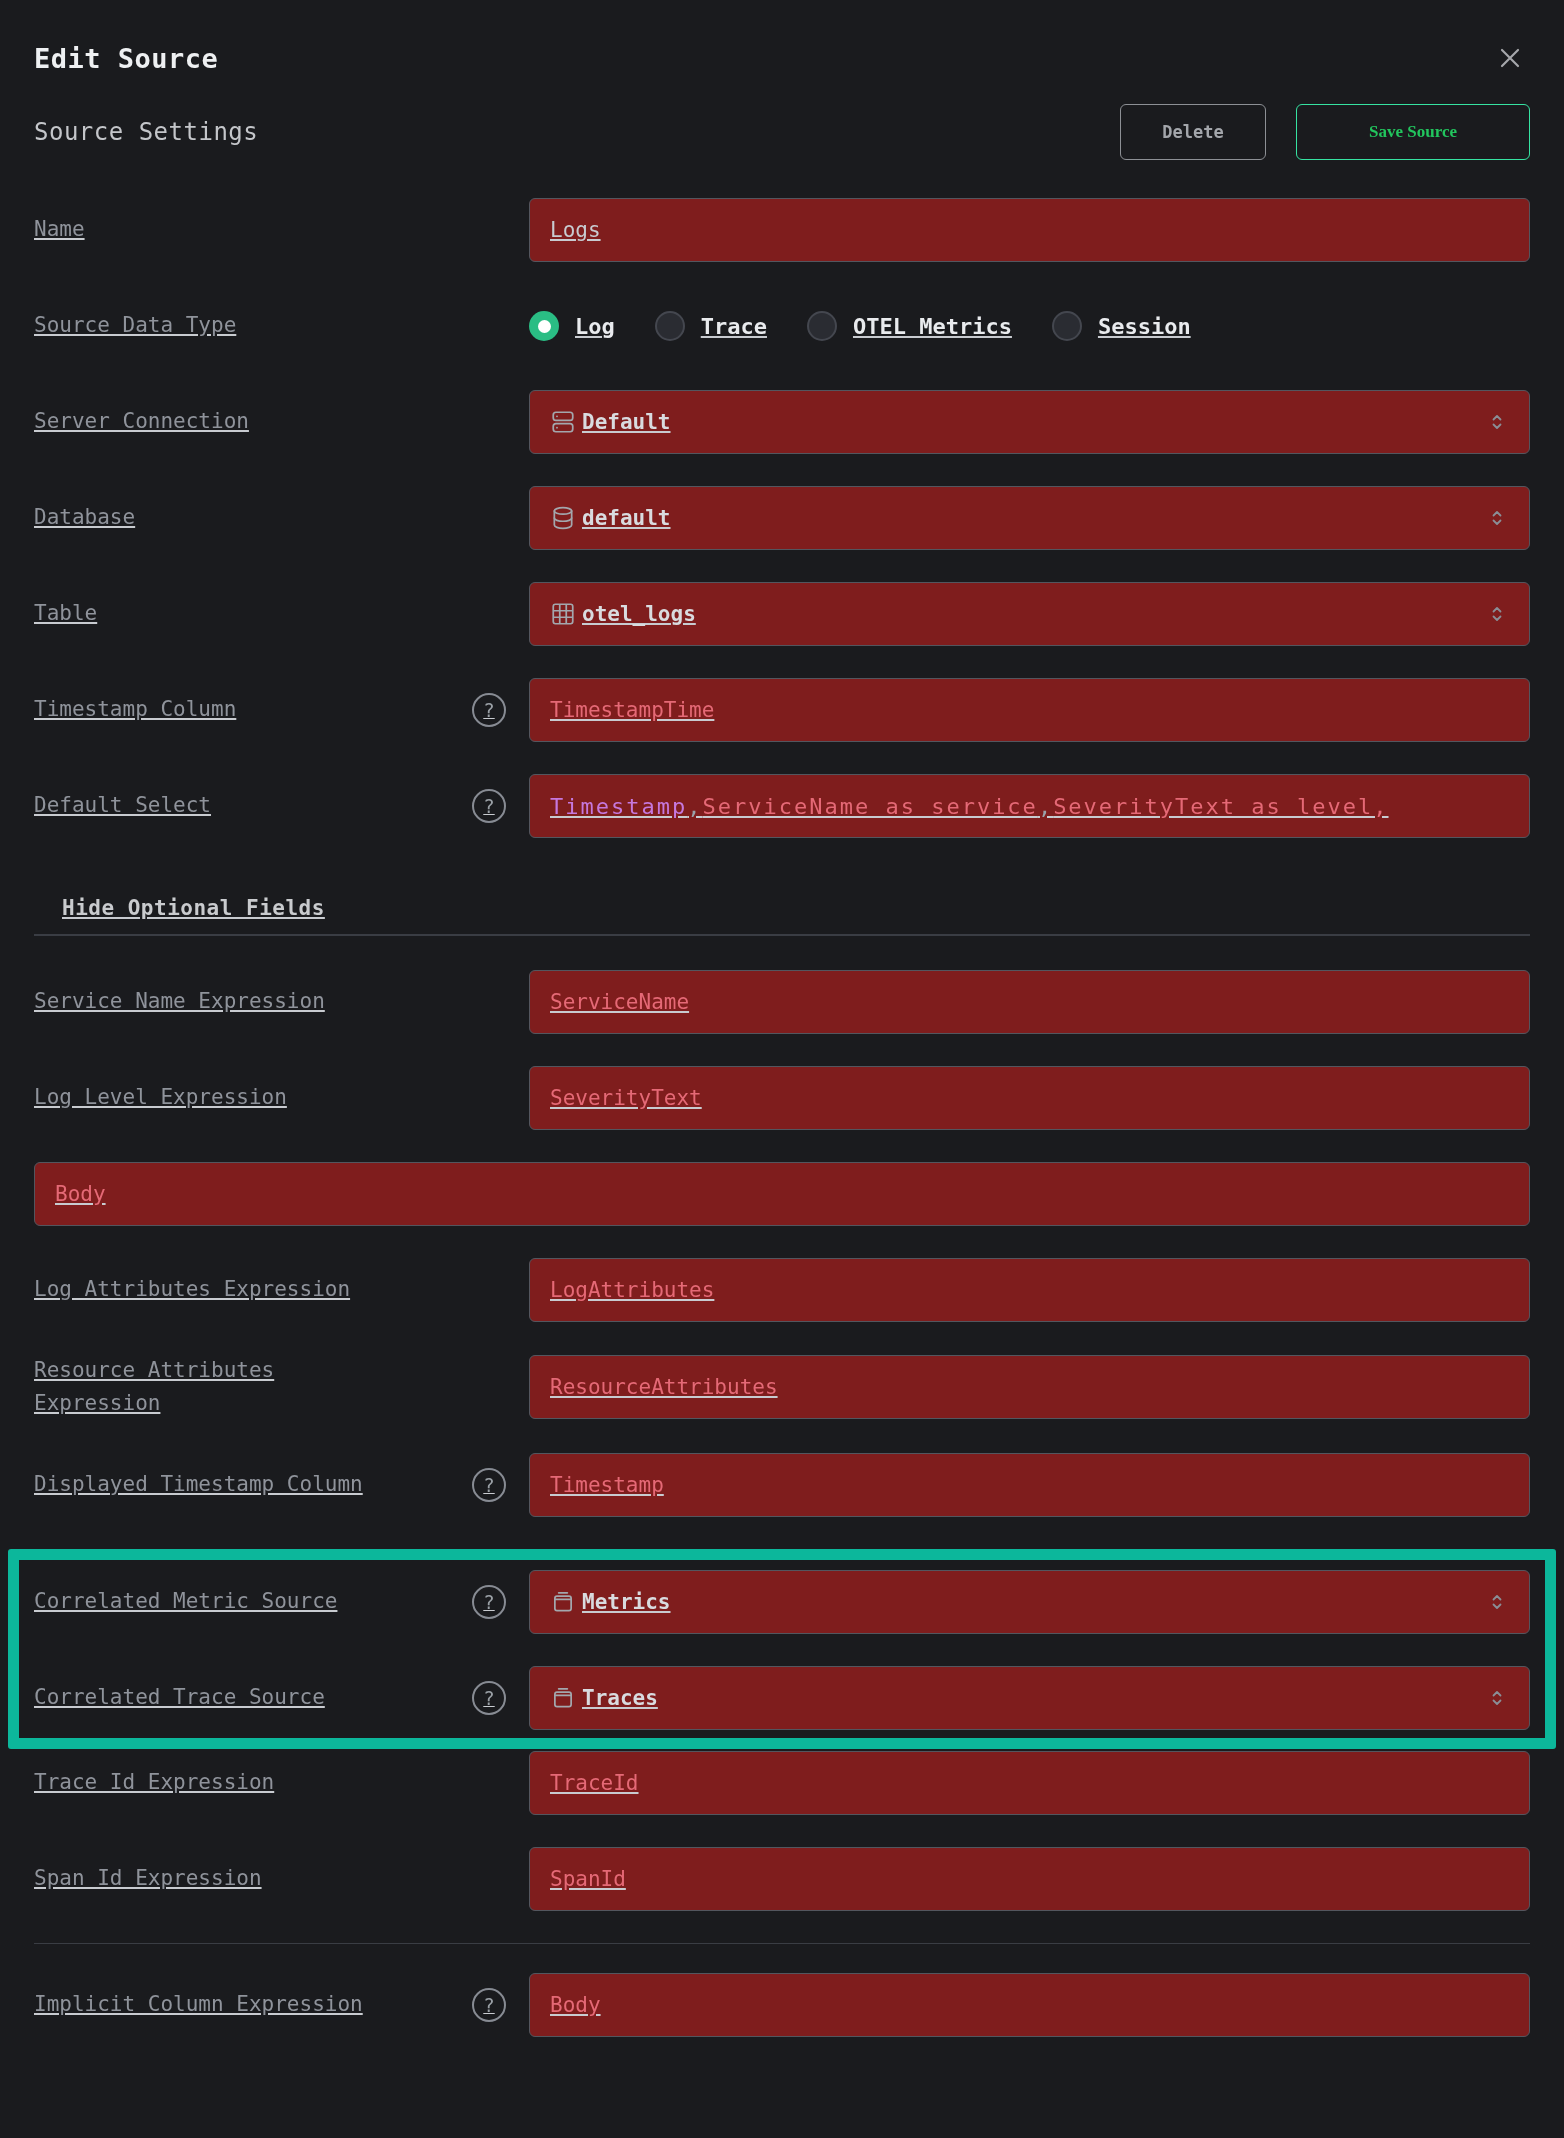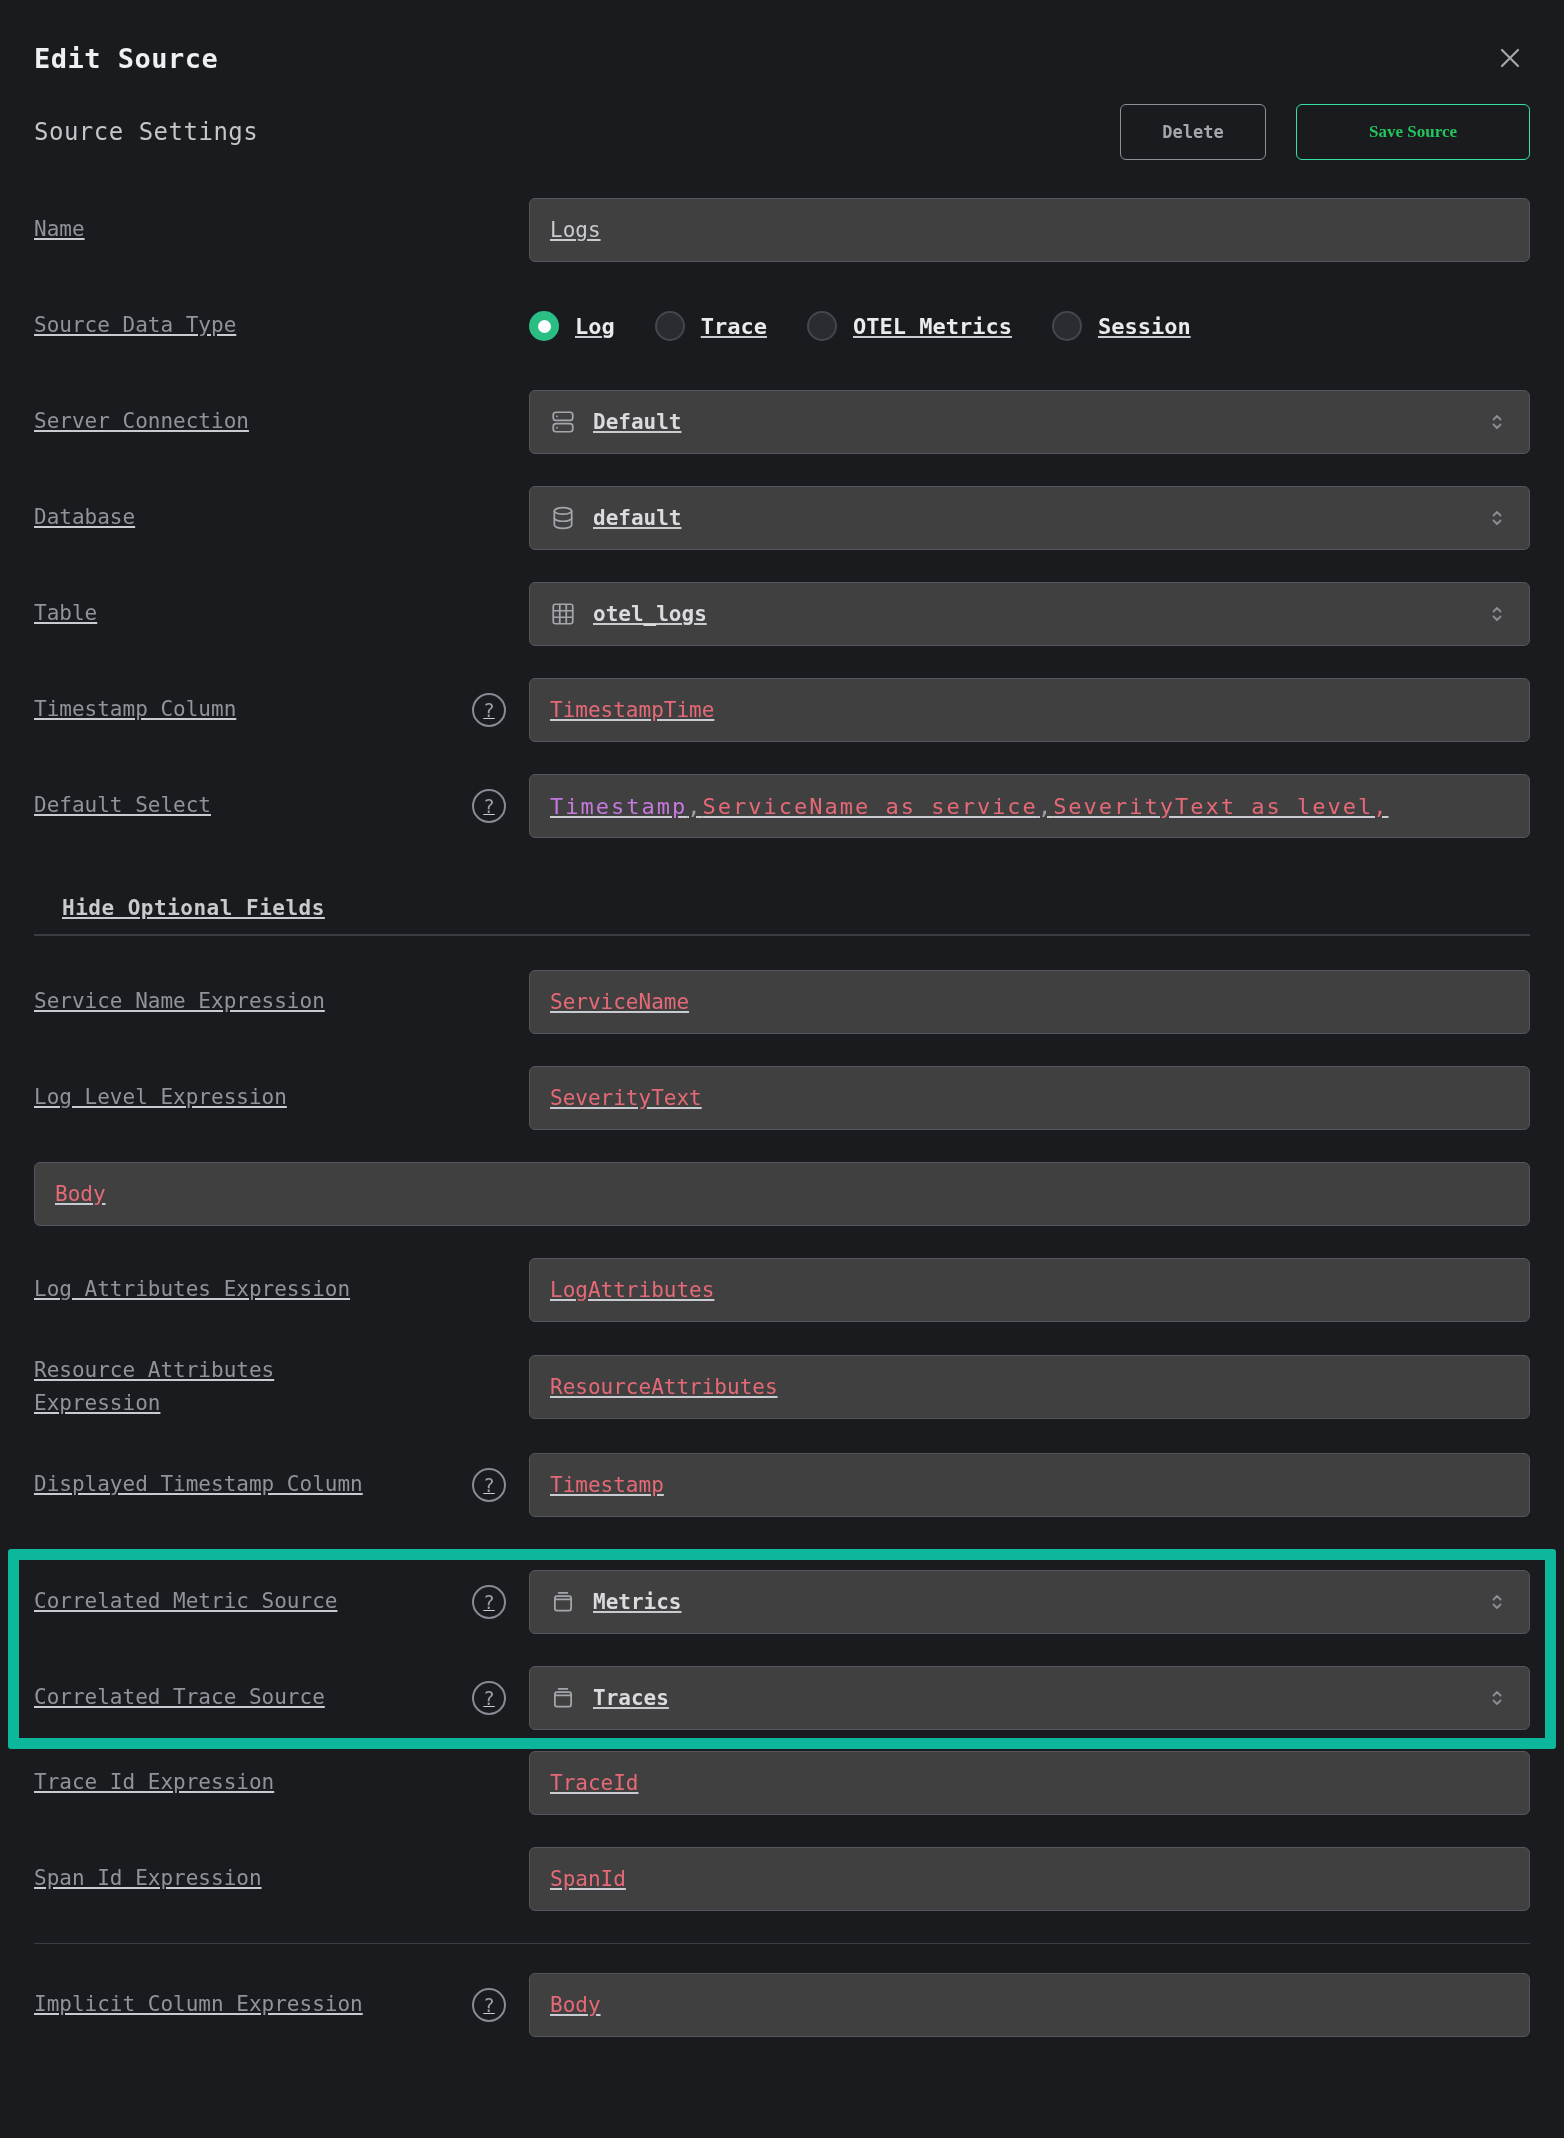--- a/index.html
+++ b/index.html
@@ -19,24 +19,24 @@
   .btn-delete { width:146px; border:1.5px solid #8d9095; color:#a3a6ab; margin-right:30px; }
   .btn-save { width:234px; border:1.5px solid #36e3a2; color:#22c55e;font-family:Liberation Serif, serif; }
   
   .form { margin-top:38px;text-decoration:underline; }
   .row { display:flex; align-items:center; padding:0 34px; margin-bottom:32px; min-height:64px; }
   .label-col { width:495px; min-width:495px; display:flex; align-items:center; align-self:center; }
   .flabel { color:#8f939b; font-size:21px; line-height:1.6; max-width:362px; }
   .help { width:34px; height:34px; min-width:34px; border:2px solid #878b93; border-radius:50%;
           display:flex; align-items:center; justify-content:center; font-size:19px; color:#9aa0a6;
           margin-left:auto; margin-right:23px; cursor:pointer; }
-  .box { flex:1; height:64px; background:#404040; border:1.5px solid #53565e; border-radius:6px;
+  .box { flex:1; height:64px; background:#7f1d1d; border:1.5px solid #53565e; border-radius:6px;
          display:flex; align-items:center; padding:8px 20px; font-size:21px; overflow:hidden; white-space:nowrap; }
   .code { color:#e56976; }
-  .select { color:#d9dbdf; font-weight:700; gap:17px; cursor:pointer; }
+  .select { color:#d9dbdf; font-weight:700; gap:6px; cursor:pointer; }
   .sel-icon { color:#a3a7ad; display:flex; }
   .chev { margin-left:auto; color:#8a8e96; display:flex; }
   .defsel { font-size:22px; letter-spacing:2px; }
   .seg-purple { color:#c678dd; }
   .seg-gray { color:#9aa1a9; }
   .seg-coral { color:#e56976; }
   
   .radio-row { display:flex; align-items:center; gap:40px; }
   .radio-opt { display:flex; align-items:center; gap:16px; cursor:pointer; }
   .radio-circle { width:30px; height:30px; border-radius:50%; background:#2a2c32; border:2px solid #44474f; }

